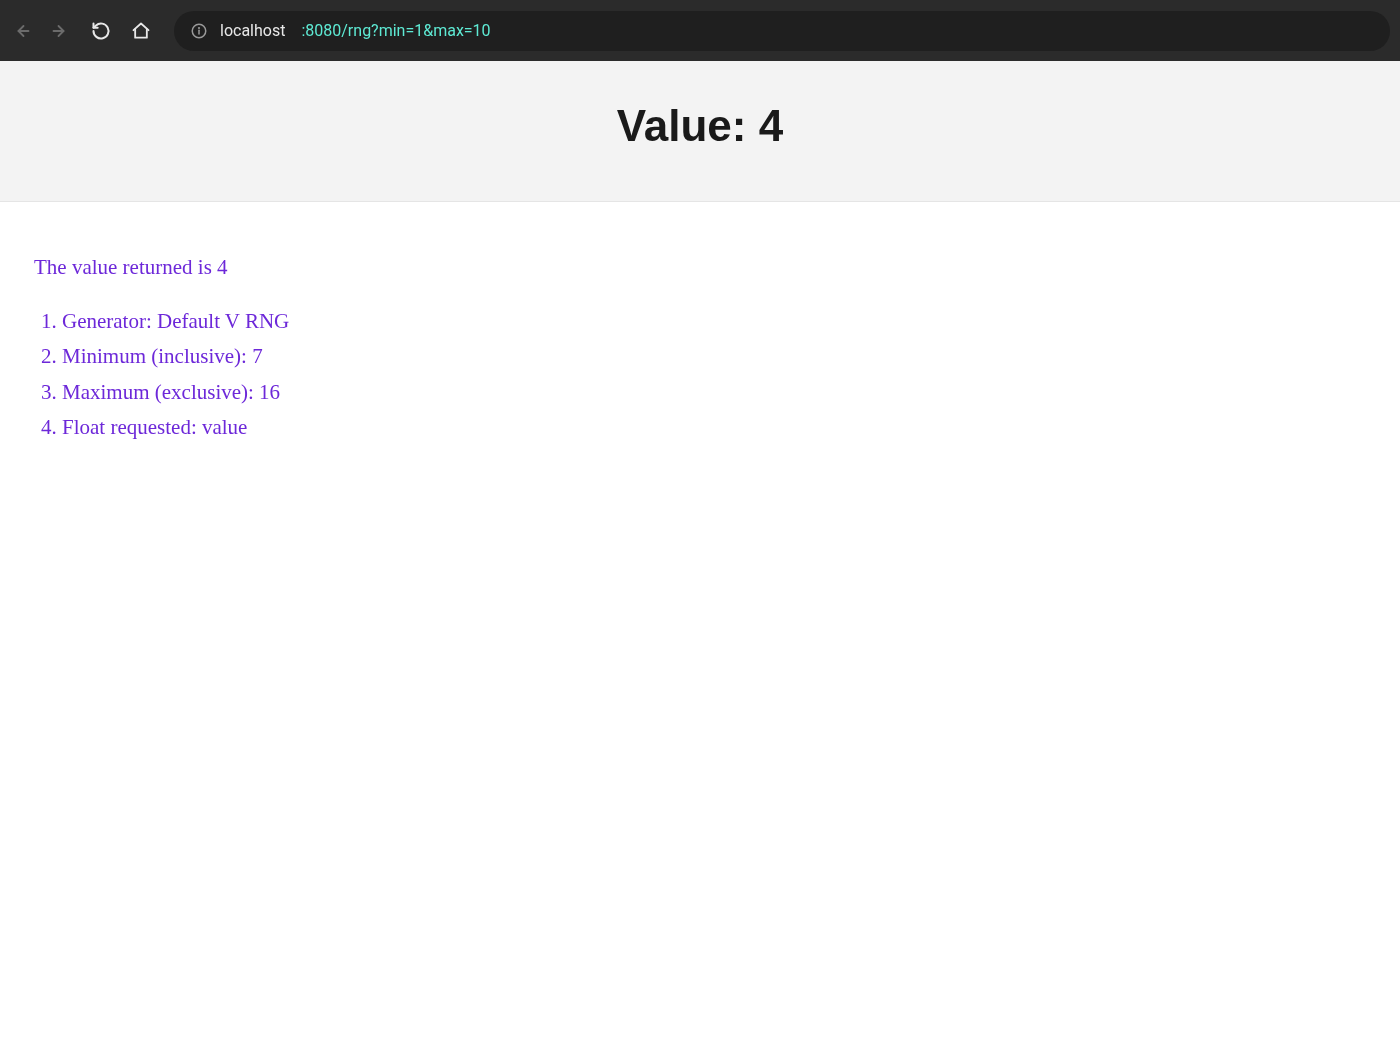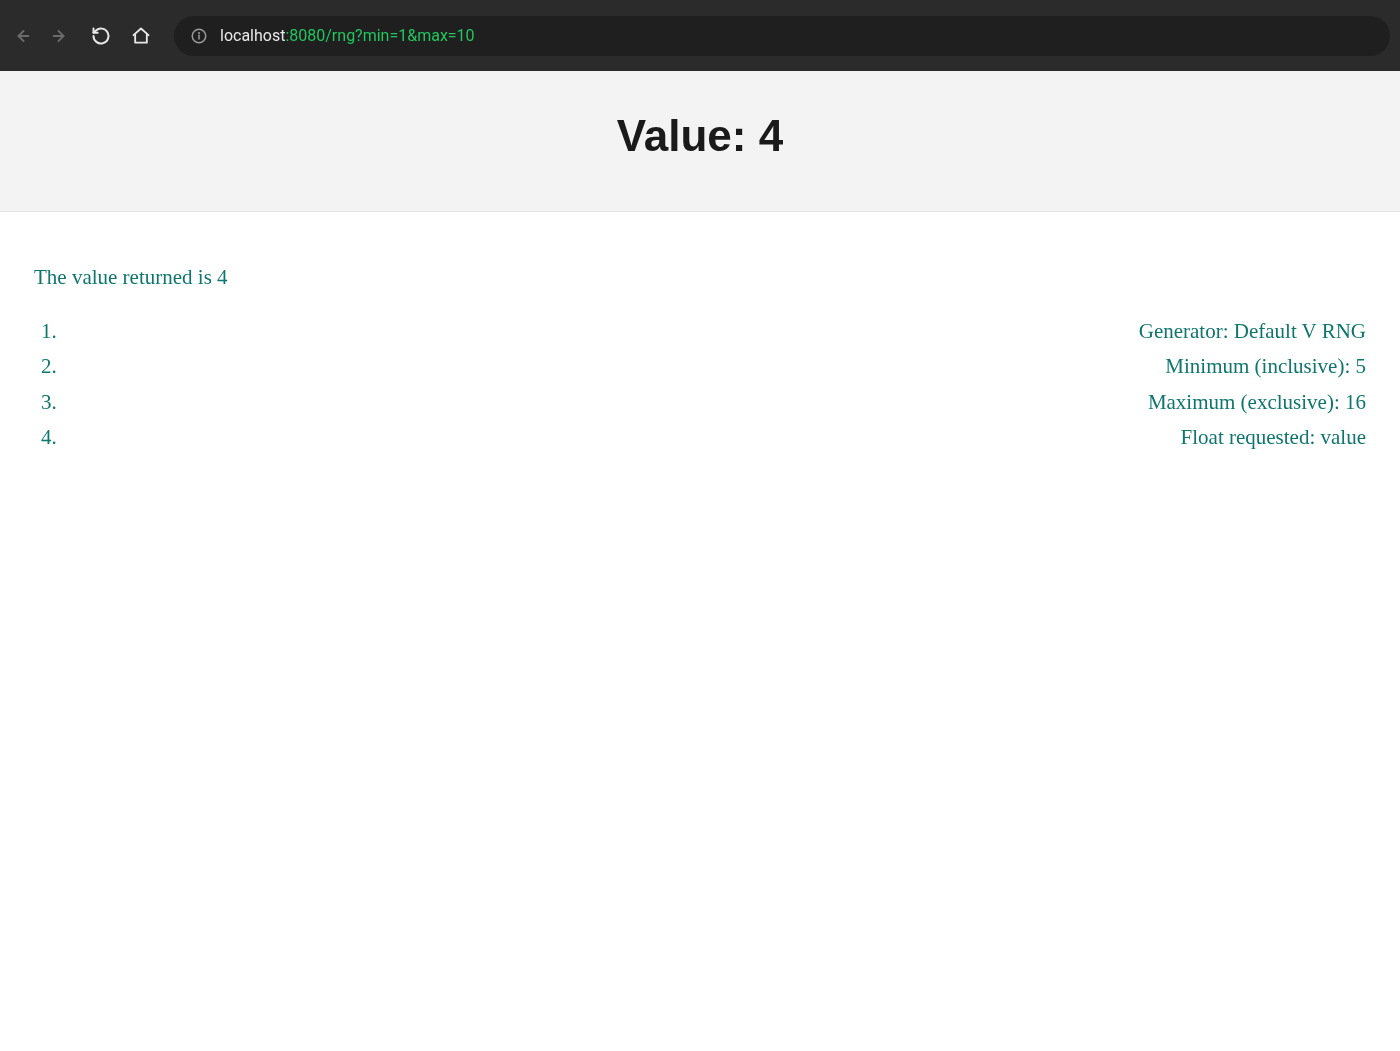--- a/index.html
+++ b/index.html
@@ -6,21 +6,21 @@
       margin: 0;
       padding: 0;
       box-sizing: border-box;
     }
     body {
       font-family: -apple-system, BlinkMacSystemFont, "Segoe UI", Roboto, sans-serif;
       background: #ffffff;
     }
     .browser-chrome {
       background: #2b2b2b;
-      height: 71px;
+      height: 61px;
       display: flex;
       align-items: center;
       padding: 0 10px;
       gap: 14px;
     }
     .nav-icons {
       display: flex;
       align-items: center;
       gap: 18px;
     }
@@ -67,50 +67,50 @@
     }
     .url-text {
       font-size: 16px;
       display: flex;
       align-items: baseline;
     }
     .url-host {
       color: #e8e8e8;
     }
     .url-path {
-      color: #22c55e;
+      color: #5eead4;
+      margin-left: 16px;
     }
     .page-header {
       background: #f3f3f3;
       padding: 40px 0 50px 0;
       text-align: center;
       border-bottom: 1px solid #e5e5e5;
     }
     .page-title {
       font-size: 44px;
       font-weight: 800;
       color: #1a1a1a;
       font-family: "Segoe UI", Arial, sans-serif;
     }
     .content {
       padding: 50px 34px;
       font-family: Georgia, "Times New Roman", serif;
       font-size: 21px;
-      color: #0f766e;
+      color: #6d28d9;
       line-height: 1.5;
     }
     .content p {
       margin-bottom: 22px;
     }
     .content ol {
       padding-left: 28px;
     }
     .content ol li {
       margin-bottom: 4px;
-      text-align: right;
     }
   </style>
 </head>
 <body>
 
 <div class="browser-chrome">
   <div class="nav-icons">
     <div class="nav-icon disabled">
       <svg viewBox="0 0 24 24" fill="none" stroke-width="2.2" stroke-linecap="round" stroke-linejoin="round">
         <polyline points="15 18 9 12 15 6"></polyline>
@@ -152,17 +152,17 @@
 </div>
 
 <div class="page-header">
   <h1 class="page-title">Value: 4</h1>
 </div>
 
 <div class="content">
   <p>The value returned is 4</p>
   <ol>
     <li>Generator: Default V RNG</li>
-    <li>Minimum (inclusive): 5</li>
+    <li>Minimum (inclusive): 7</li>
     <li>Maximum (exclusive): 16</li>
     <li>Float requested: value</li>
   </ol>
 </div>
 
 </body></html>

